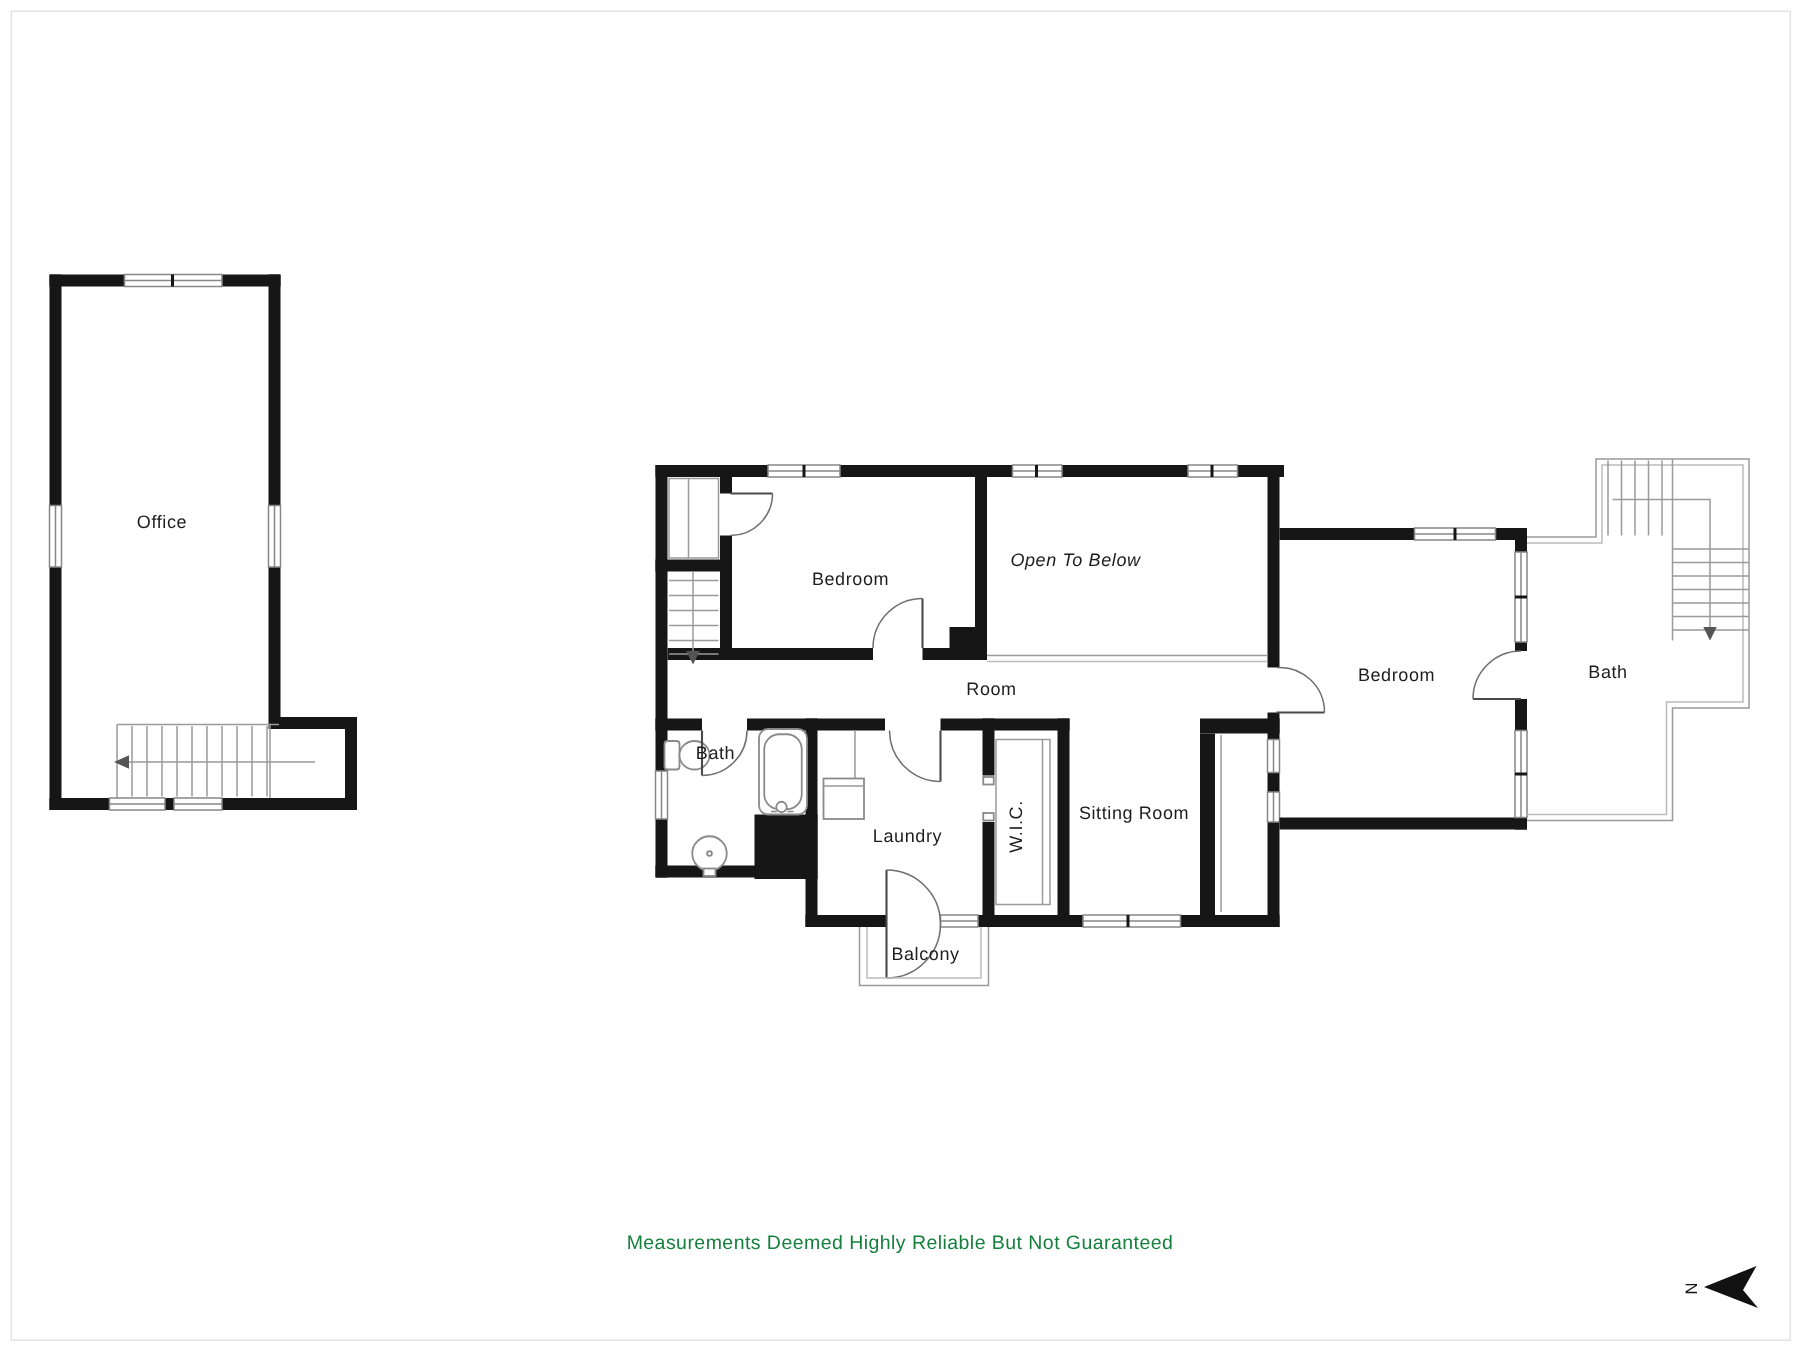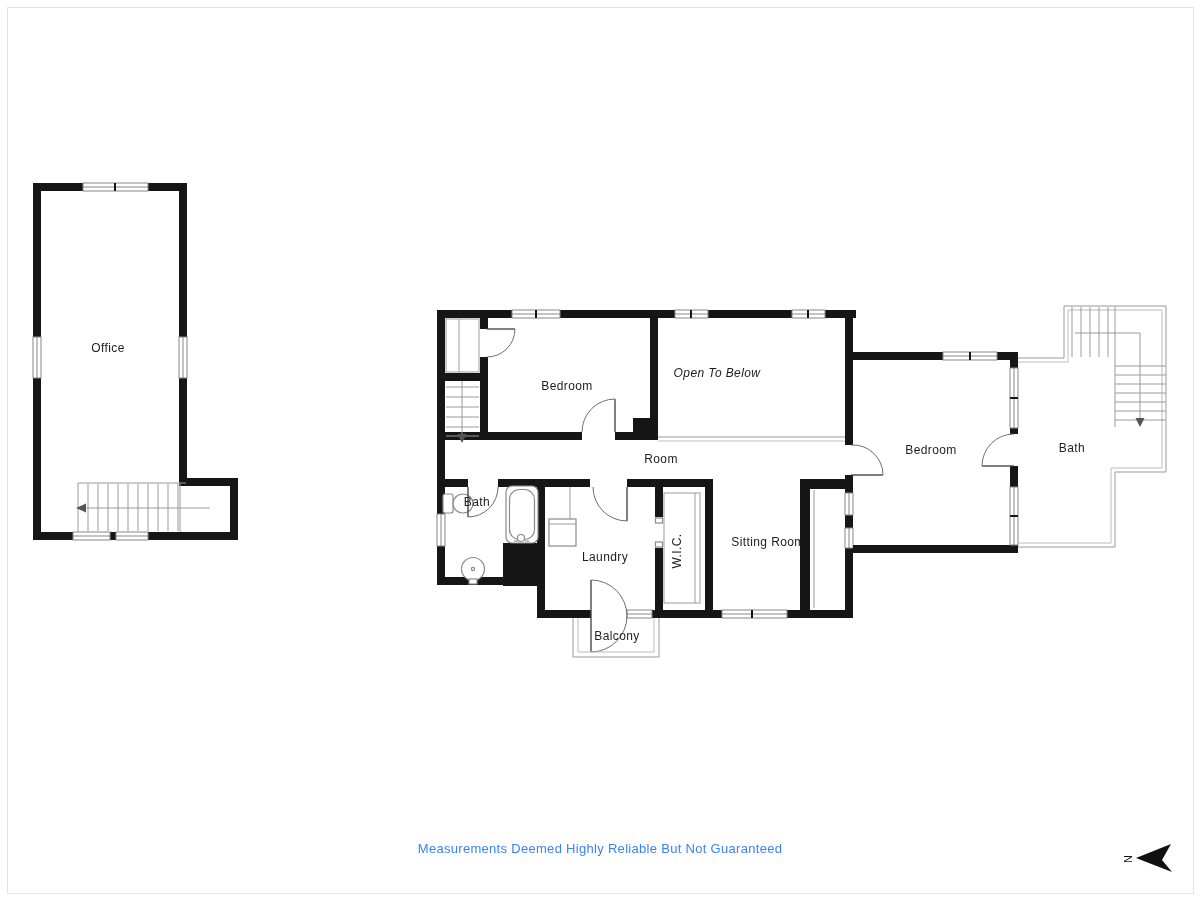--- a/index.html
+++ b/index.html
@@ -18,22 +18,22 @@
   .door{stroke:#6e6e6e;stroke-width:1;fill:none;}
   .leaf{stroke:#4a4a4a;stroke-width:1.4;fill:none;}
   .fix{fill:#fff;stroke:#8a8a8a;stroke-width:1.2;}
   .arrowhead{fill:#555;}
   .lbl{
     position:absolute;transform:translate(-50%,-50%);
     font-size:12px;color:#1d1d1d;letter-spacing:.4px;white-space:nowrap;
   }
   .lbl.vert{transform:translate(-50%,-50%) rotate(-90deg);}
   #footer-text{
-    position:absolute;left:600px;top:848px;transform:translate(-50%,-50%);
-    font-size:13px;color:#3b82f6;letter-spacing:.3px;white-space:nowrap;
+    position:absolute;left:600px;top:828px;transform:translate(-50%,-50%);
+    font-size:13px;color:#15803d;letter-spacing:.3px;white-space:nowrap;
   }
   #north-label{
     position:absolute;left:1128px;top:859px;transform:translate(-50%,-50%) rotate(-90deg);
     font-size:11px;color:#111;
   }
 </style>
 </head>
 <body>
 
 <div id="canvas">
@@ -320,21 +320,21 @@
     </g>
   </svg>
 
   <div class="lbl" style="left:108px;top:348px;">Office</div>
   <div class="lbl" style="left:567px;top:386px;">Bedroom</div>
   <div class="lbl" style="left:717px;top:373px;font-style:italic;">Open To Below</div>
   <div class="lbl" style="left:661px;top:459px;">Room</div>
   <div class="lbl" style="left:477px;top:502px;">Bath</div>
   <div class="lbl" style="left:605px;top:557px;text-align:center;">Laundry</div>
   <div class="lbl vert" style="left:677px;top:551px;">W.I.C.</div>
-  <div class="lbl" style="left:756px;top:542px;margin-left:12px;">Sitting Room</div>
+  <div class="lbl" style="left:756px;top:542px;">Sitting Room</div>
   <div class="lbl" style="left:931px;top:450px;">Bedroom</div>
   <div class="lbl" style="left:1072px;top:448px;">Bath</div>
   <div class="lbl" style="left:617px;top:636px;">Balcony</div>
 
   <div id="north-label">N</div>
 
   <div id="footer-text">Measurements Deemed Highly Reliable But Not Guaranteed</div>
 </div>
 
 </body></html>

